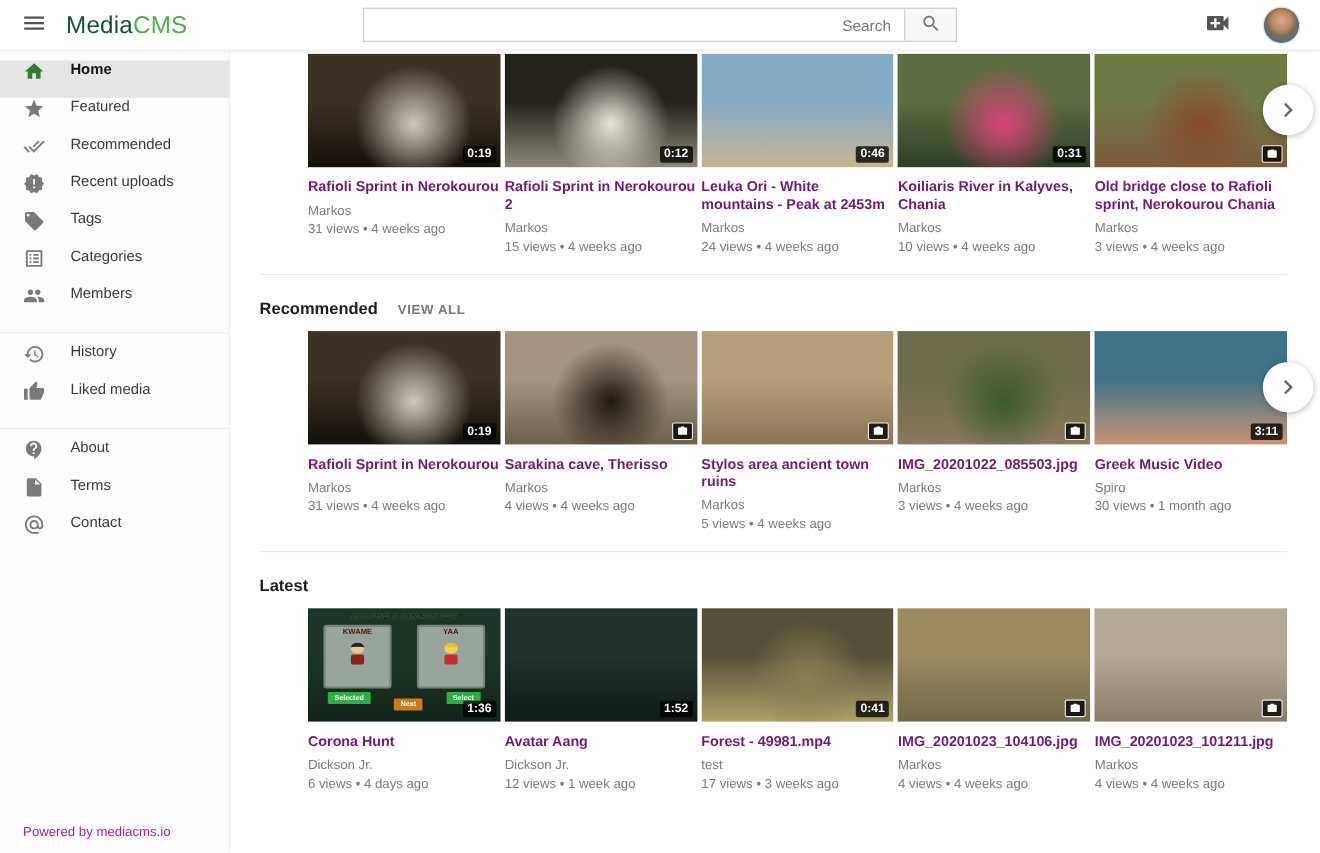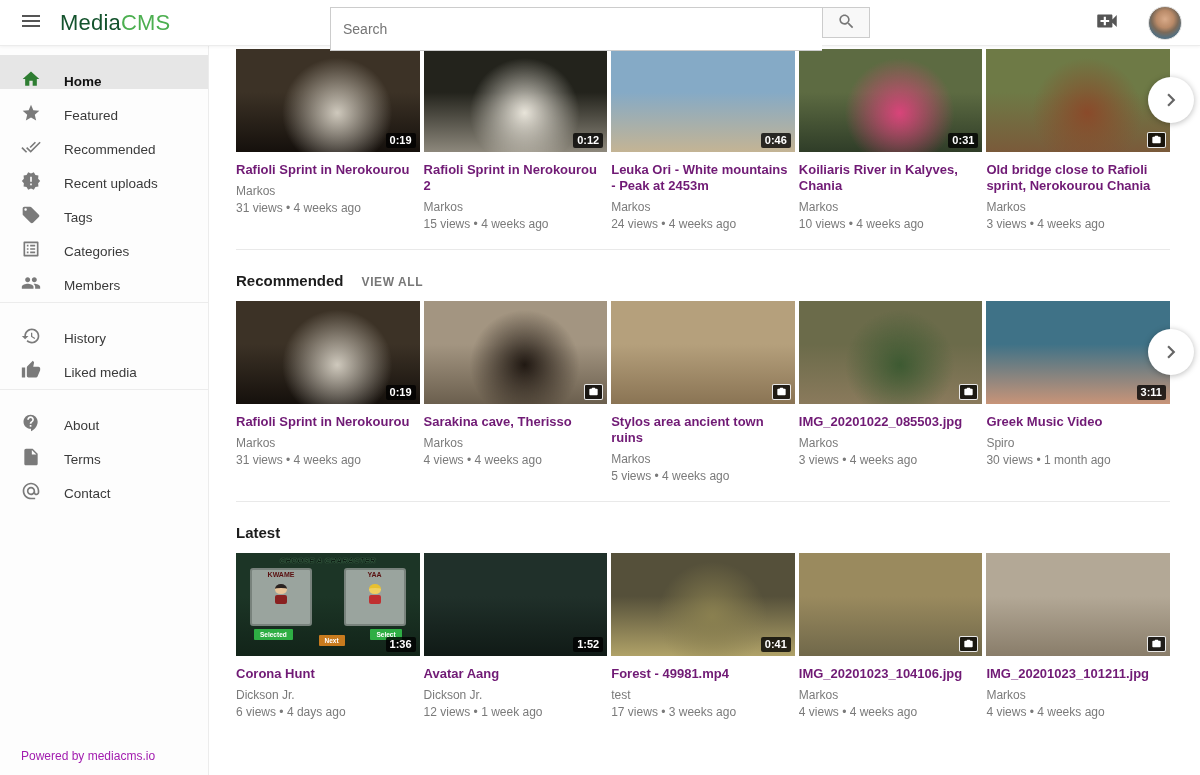--- a/index.html
+++ b/index.html
@@ -17,23 +17,24 @@
     box-shadow:0 1px 3px rgba(0,0,0,.05);
     display:flex; align-items:center; z-index:20;
   }
   .hamburger { margin-left:18px; width:26px; height:26px; display:flex; align-items:center; justify-content:center; cursor:pointer; background:none; border:none; padding:0; }
   .hamburger svg { width:24px; height:24px; fill:#555; }
   .logo { margin-left:16px; font-size:22px; letter-spacing:.2px; cursor:pointer; }
   .logo .p1 { color:#14532d; }
   .logo .p2 { color:#4caf50; }
   .search-wrap { position:absolute; left:330px; top:7px; display:flex; height:31px; }
   .search-input {
-    width:492px; height:44px; border:1px solid #ccc; border-right:none;
+    width:492px; height:31px; border:1px solid #ccc; border-right:none;
     padding:0 12px; font-size:14px; color:#333; outline:none;
     font-family:"Liberation Sans", sans-serif;
+    text-align:right;
   }
   .search-btn {
     width:48px; height:31px; border:1px solid #ccc; background:#f8f8f8;
     display:flex; align-items:center; justify-content:center; cursor:pointer; padding:0;
   }
   .search-btn svg { width:19px; height:19px; fill:#777; }
   .topbar-right { margin-left:auto; margin-right:18px; display:flex; align-items:center; gap:28px; }
   .upload-btn { background:none; border:none; padding:0; cursor:pointer; display:flex; }
   .upload-btn svg { width:26px; height:26px; fill:#555; }
   .avatar {
@@ -43,36 +44,36 @@
   }
 
   
   .sidebar {
     position:fixed; top:46px; left:0; bottom:0; width:209px;
     background:#fdfdfd; border-right:1px solid #ececec; z-index:10;
   }
   .sb-group { padding:9px 0; }
   .sb-group + .sb-group { border-top:1px solid #ececec; }
   .sb-item {
-    display:flex; align-items:flex-end; height:34px; padding-left:21px; gap:23px;
+    display:flex; align-items:flex-start; height:34px; padding-left:21px; gap:23px;
     font-size:13.5px; color:#3a3a3a; cursor:pointer; white-space:nowrap;
   }
   .sb-item svg { width:20px; height:20px; fill:#7a7a7a; flex:none; }
   .sb-item.active { background:#e6e6e6; font-weight:bold; color:#111; }
   .sb-item.active svg { fill:#2e7d32; }
   .sb-footer { position:absolute; bottom:12px; left:21px; font-size:12px; color:#a21caf; }
 
   
   .main { margin-left:209px; padding:20px 30px 0 27px; }
   .section { border-bottom:1px solid #e9e9e9; padding-bottom:18px; margin-bottom:22px; }
   .section:last-child { border-bottom:none; margin-bottom:0; }
   .sec-head { display:flex; align-items:baseline; gap:18px; margin-bottom:12px; }
   .sec-title { font-size:15px; font-weight:bold; color:#1d1d1d; }
   .view-all { font-size:12px; color:#777; letter-spacing:.6px; cursor:pointer; font-weight:bold; }
-  .cards { display:grid; grid-template-columns:repeat(5,1fr); gap:4px; position:relative; }
+  .cards { display:grid; grid-template-columns:repeat(5,1fr); gap:4px; position:relative;margin-left:44px; }
   .card { cursor:pointer; min-width:0; }
   .thumb { position:relative; height:103px; background:#888; overflow:hidden; }
   .badge {
     position:absolute; right:4px; bottom:4px; background:rgba(0,0,0,.78);
     color:#fff; font-size:11px; font-weight:bold; padding:2px 4px; border-radius:2px; line-height:1;
   }
   .badge.photo { display:flex; align-items:center; padding:2px 3px; border:1px solid rgba(255,255,255,.9); }
   .badge.photo svg { width:11px; height:10px; fill:#fff; }
   .card-title { font-size:13px; font-weight:bold; color:#701a75; margin:10px 0 0; line-height:1.23; }
   .card-author { font-size:12px; color:#7a7a7a; margin-top:6px; }

